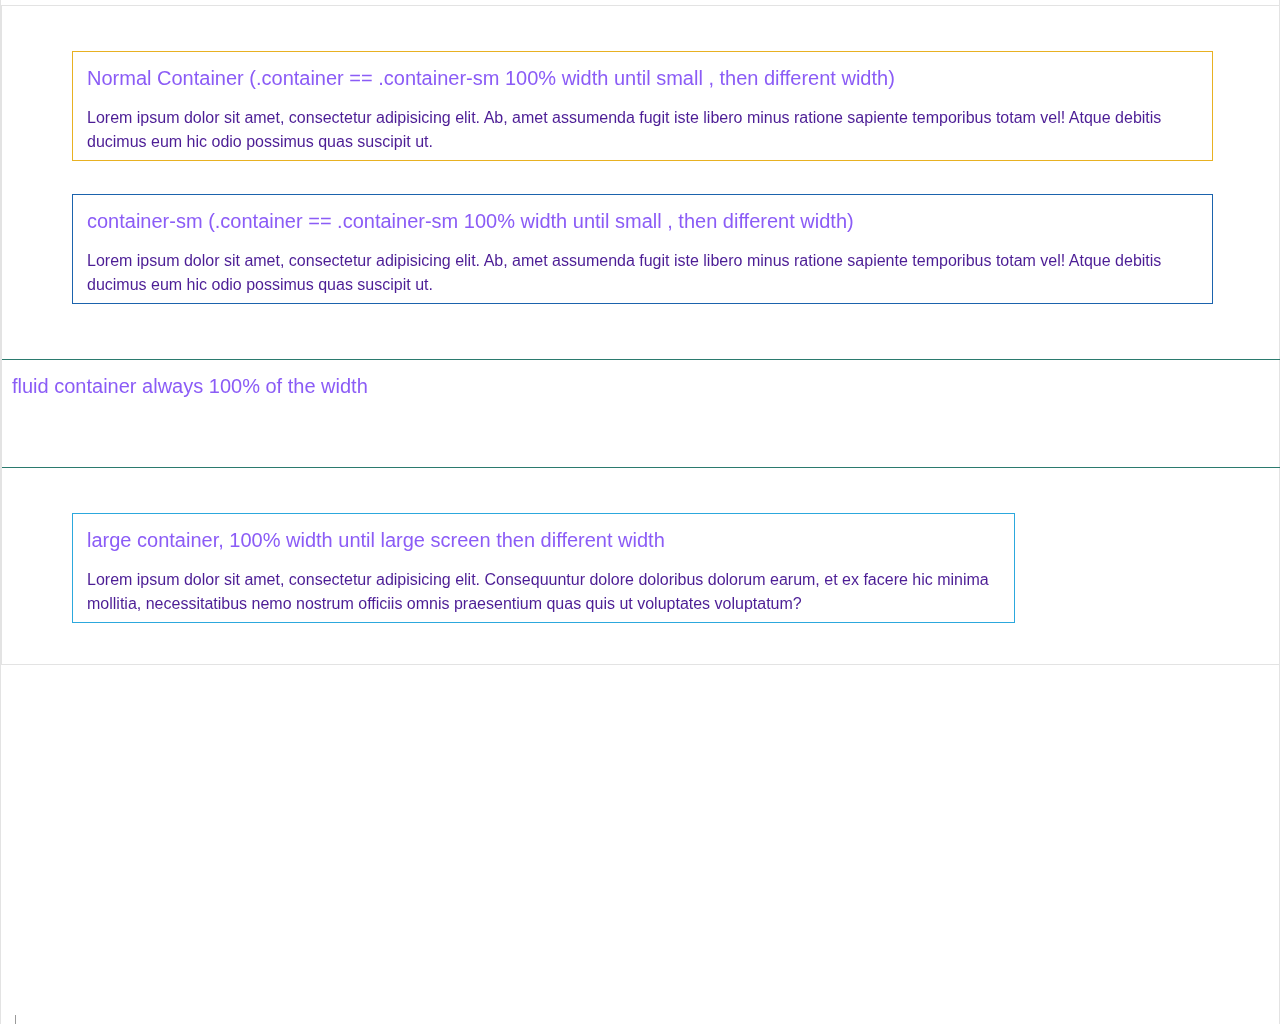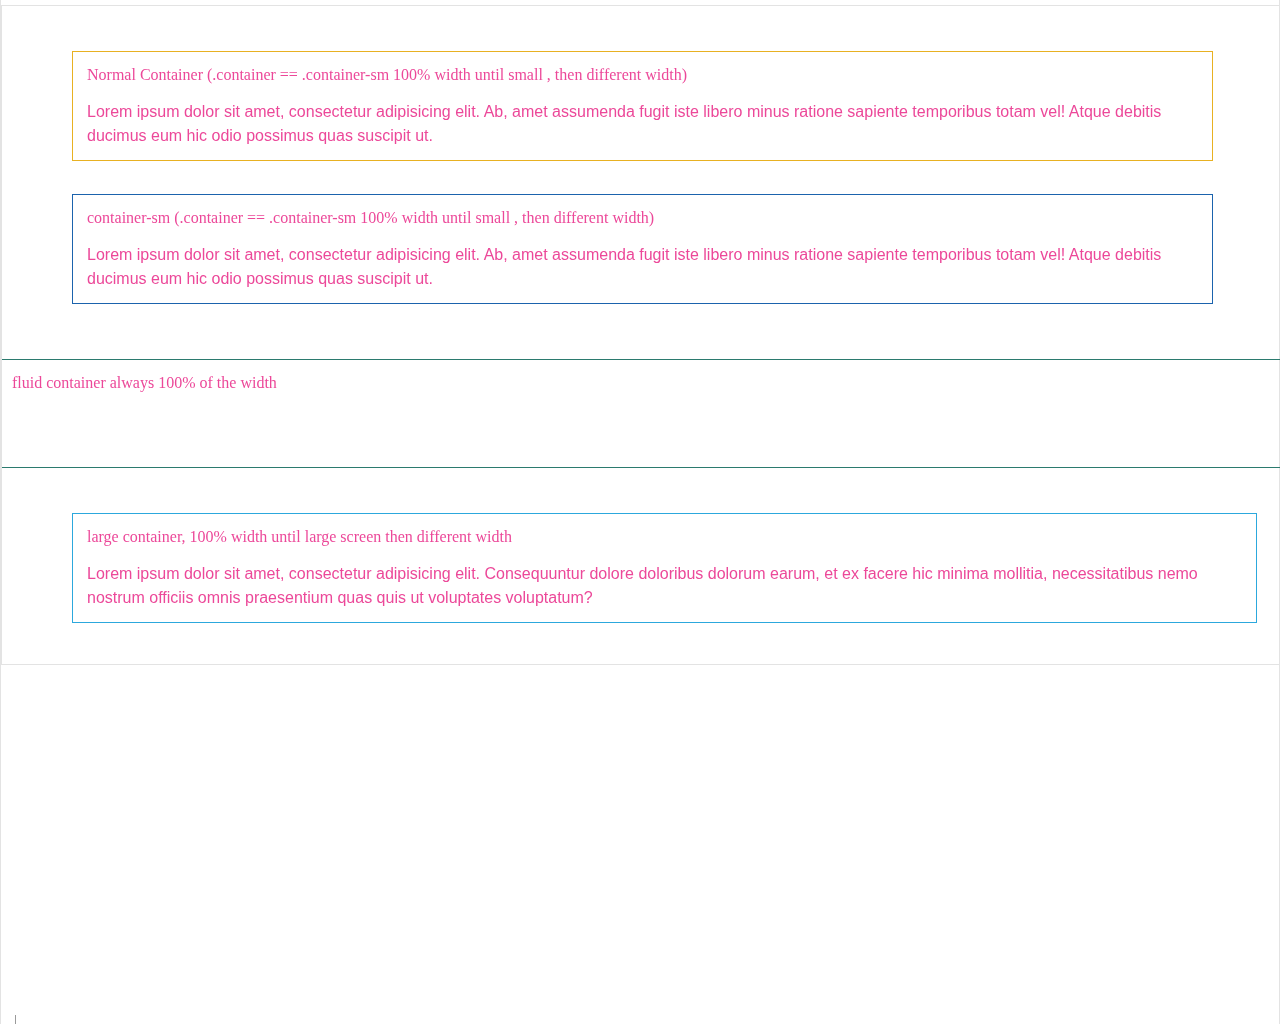--- a/index.html
+++ b/index.html
@@ -46,31 +46,30 @@
     position: relative;
   }
 
   
   .demo-box {
     box-sizing: border-box;
     padding: 12px 14px 14px 14px;
   }
 
   .demo-title {
-    font-size: 16px;
+    font-size: 20px;
     line-height: 1.4;
-    color: #ec4899;
+    color: #8b5cf6;
     margin: 0 0 14px 0;
-    font-family: Liberation Serif, serif;
   }
 
   .demo-text {
     font-size: 16px;
     line-height: 1.5;
-    color: #ec4899;
+    color: #4c1d95;
     margin: 0;
   }
 
   
   #box-normal {
     position: absolute;
     left: 70px;
     top: 45px;
     width: 1141px;
     height: 110px;
@@ -100,21 +99,21 @@
   }
   #box-fluid .demo-box-inner {
     padding: 12px 10px 14px 10px;
   }
 
   
   #box-lg {
     position: absolute;
     left: 70px;
     top: 507px;
-    width: 1185px;
+    width: 943px;
     height: 110px;
     border: 1px solid #2ca8dd;
   }
 
   
   #bottom-tick {
     position: absolute;
     left: 14px;
     bottom: 0px;
     width: 1px;

